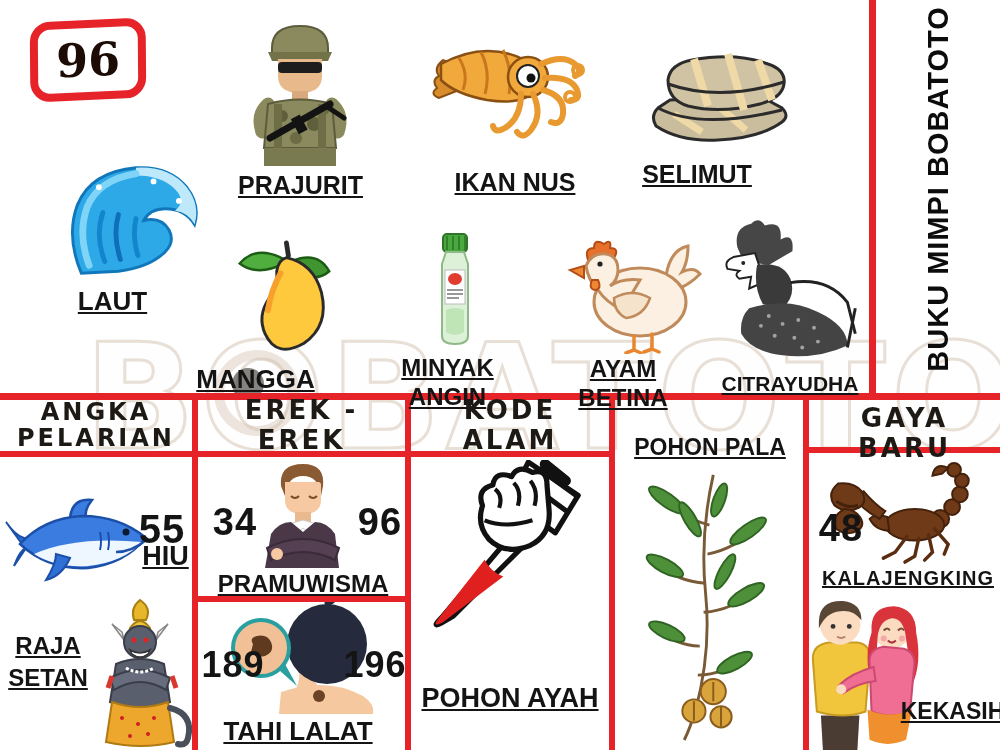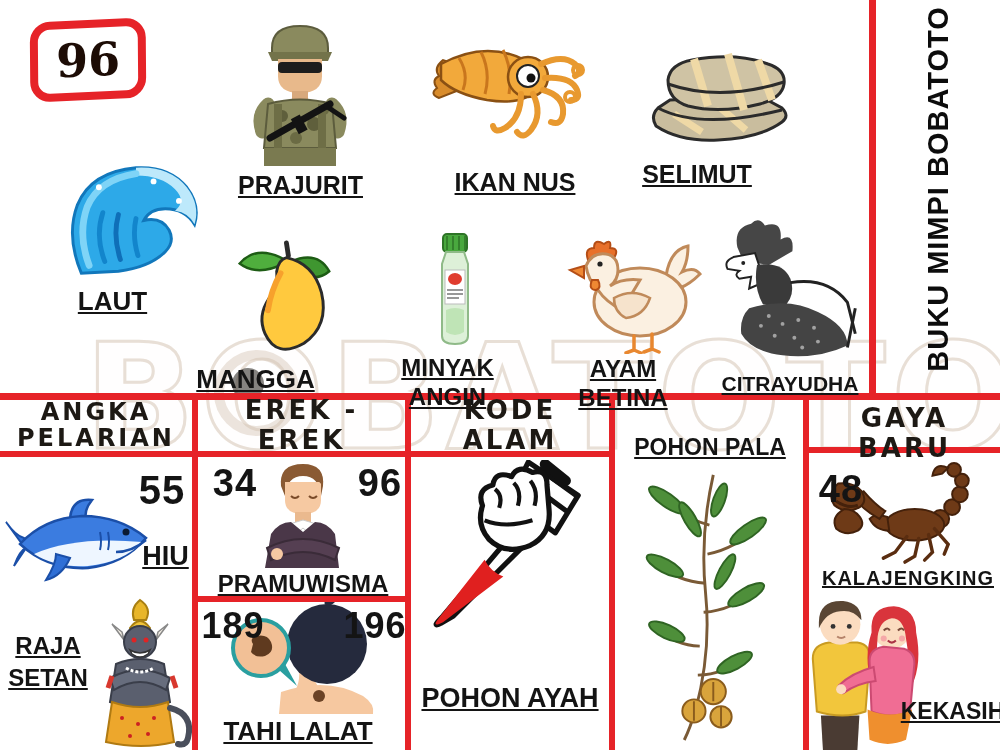--- a/index.html
+++ b/index.html
@@ -1,21 +1,21 @@
 <!DOCTYPE html>
 <html><head>
 <meta charset="utf-8">
 <style>
   html,body{margin:0;padding:0;background:#888;}
   .canvas{position:relative;width:1000px;height:750px;background:#ffffff;overflow:hidden;
           font-family:"Liberation Sans",sans-serif;margin:0 auto;}
   .red{position:absolute;background:#e62328;z-index:3;}
   .art{position:absolute;z-index:2;}
   .lbl{position:absolute;z-index:4;font-weight:bold;color:#141414;text-align:center;line-height:1.2;text-decoration:underline;}
-  .num{position:absolute;z-index:4;font-weight:bold;color:#141414;text-align:center;letter-spacing:1px;}
+  .num{position:absolute;z-index:4;font-weight:bold;color:#141414;text-align:center;letter-spacing:1px;margin-top:39px;}
   .hdr{position:absolute;z-index:4;display:flex;flex-direction:column;align-items:center;justify-content:center;
        font-family:"DejaVu Sans",sans-serif;font-weight:600;letter-spacing:3px;color:#1d1914;text-align:center;}
   .stamp{position:absolute;left:30px;top:20px;width:100px;height:64px;border:8px solid #e62328;
          border-radius:20px;transform:rotate(-2.5deg) skewX(-2deg);display:flex;align-items:center;justify-content:center;
          background:#fff;z-index:4;font-family:"DejaVu Serif",serif;font-weight:bold;font-size:46px;color:#1d0c05;}
   .side-col{position:absolute;left:876px;top:0;width:124px;height:394px;z-index:4;}
   .side-col span{position:absolute;left:50%;top:48%;transform:translate(-50%,-50%) rotate(-90deg);
        white-space:nowrap;font-weight:bold;font-size:29px;letter-spacing:1px;color:#0c0c0c;}
   .wm{position:absolute;left:84px;top:312px;z-index:1;font-weight:bold;font-size:146px;letter-spacing:5px;
       color:rgba(255,253,250,0.25);-webkit-text-stroke:3px rgba(213,197,181,0.55);white-space:nowrap;

